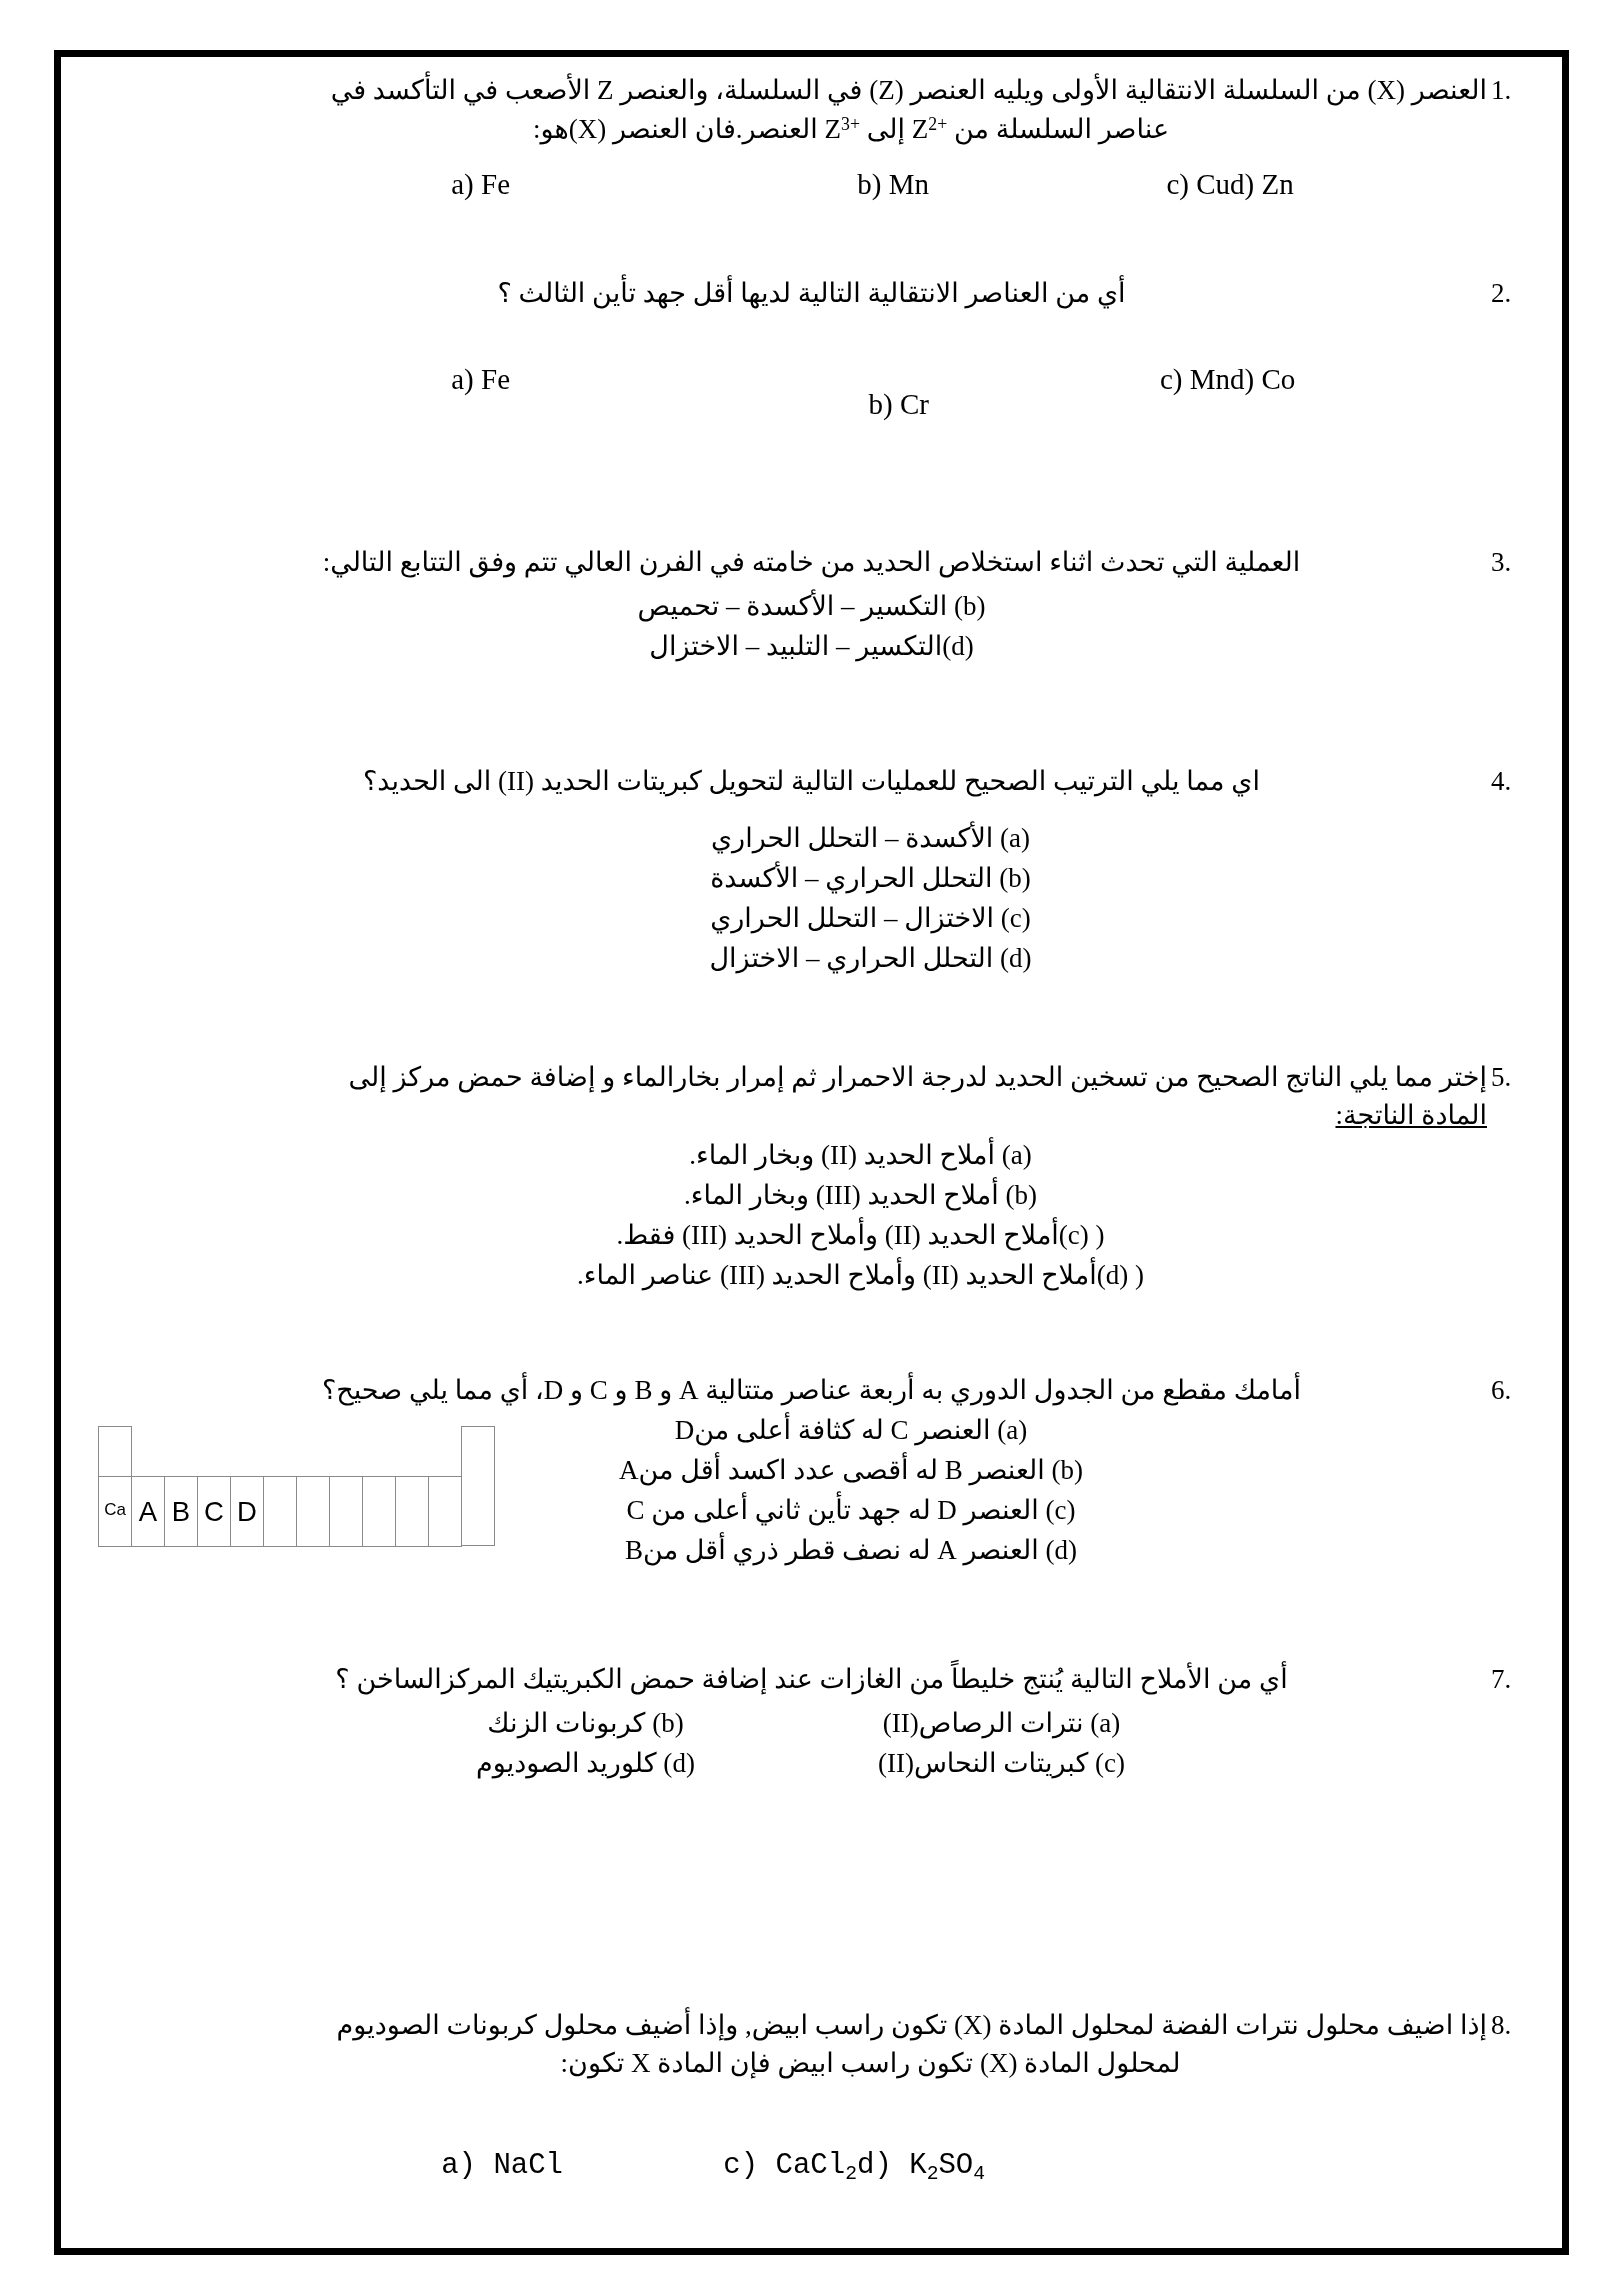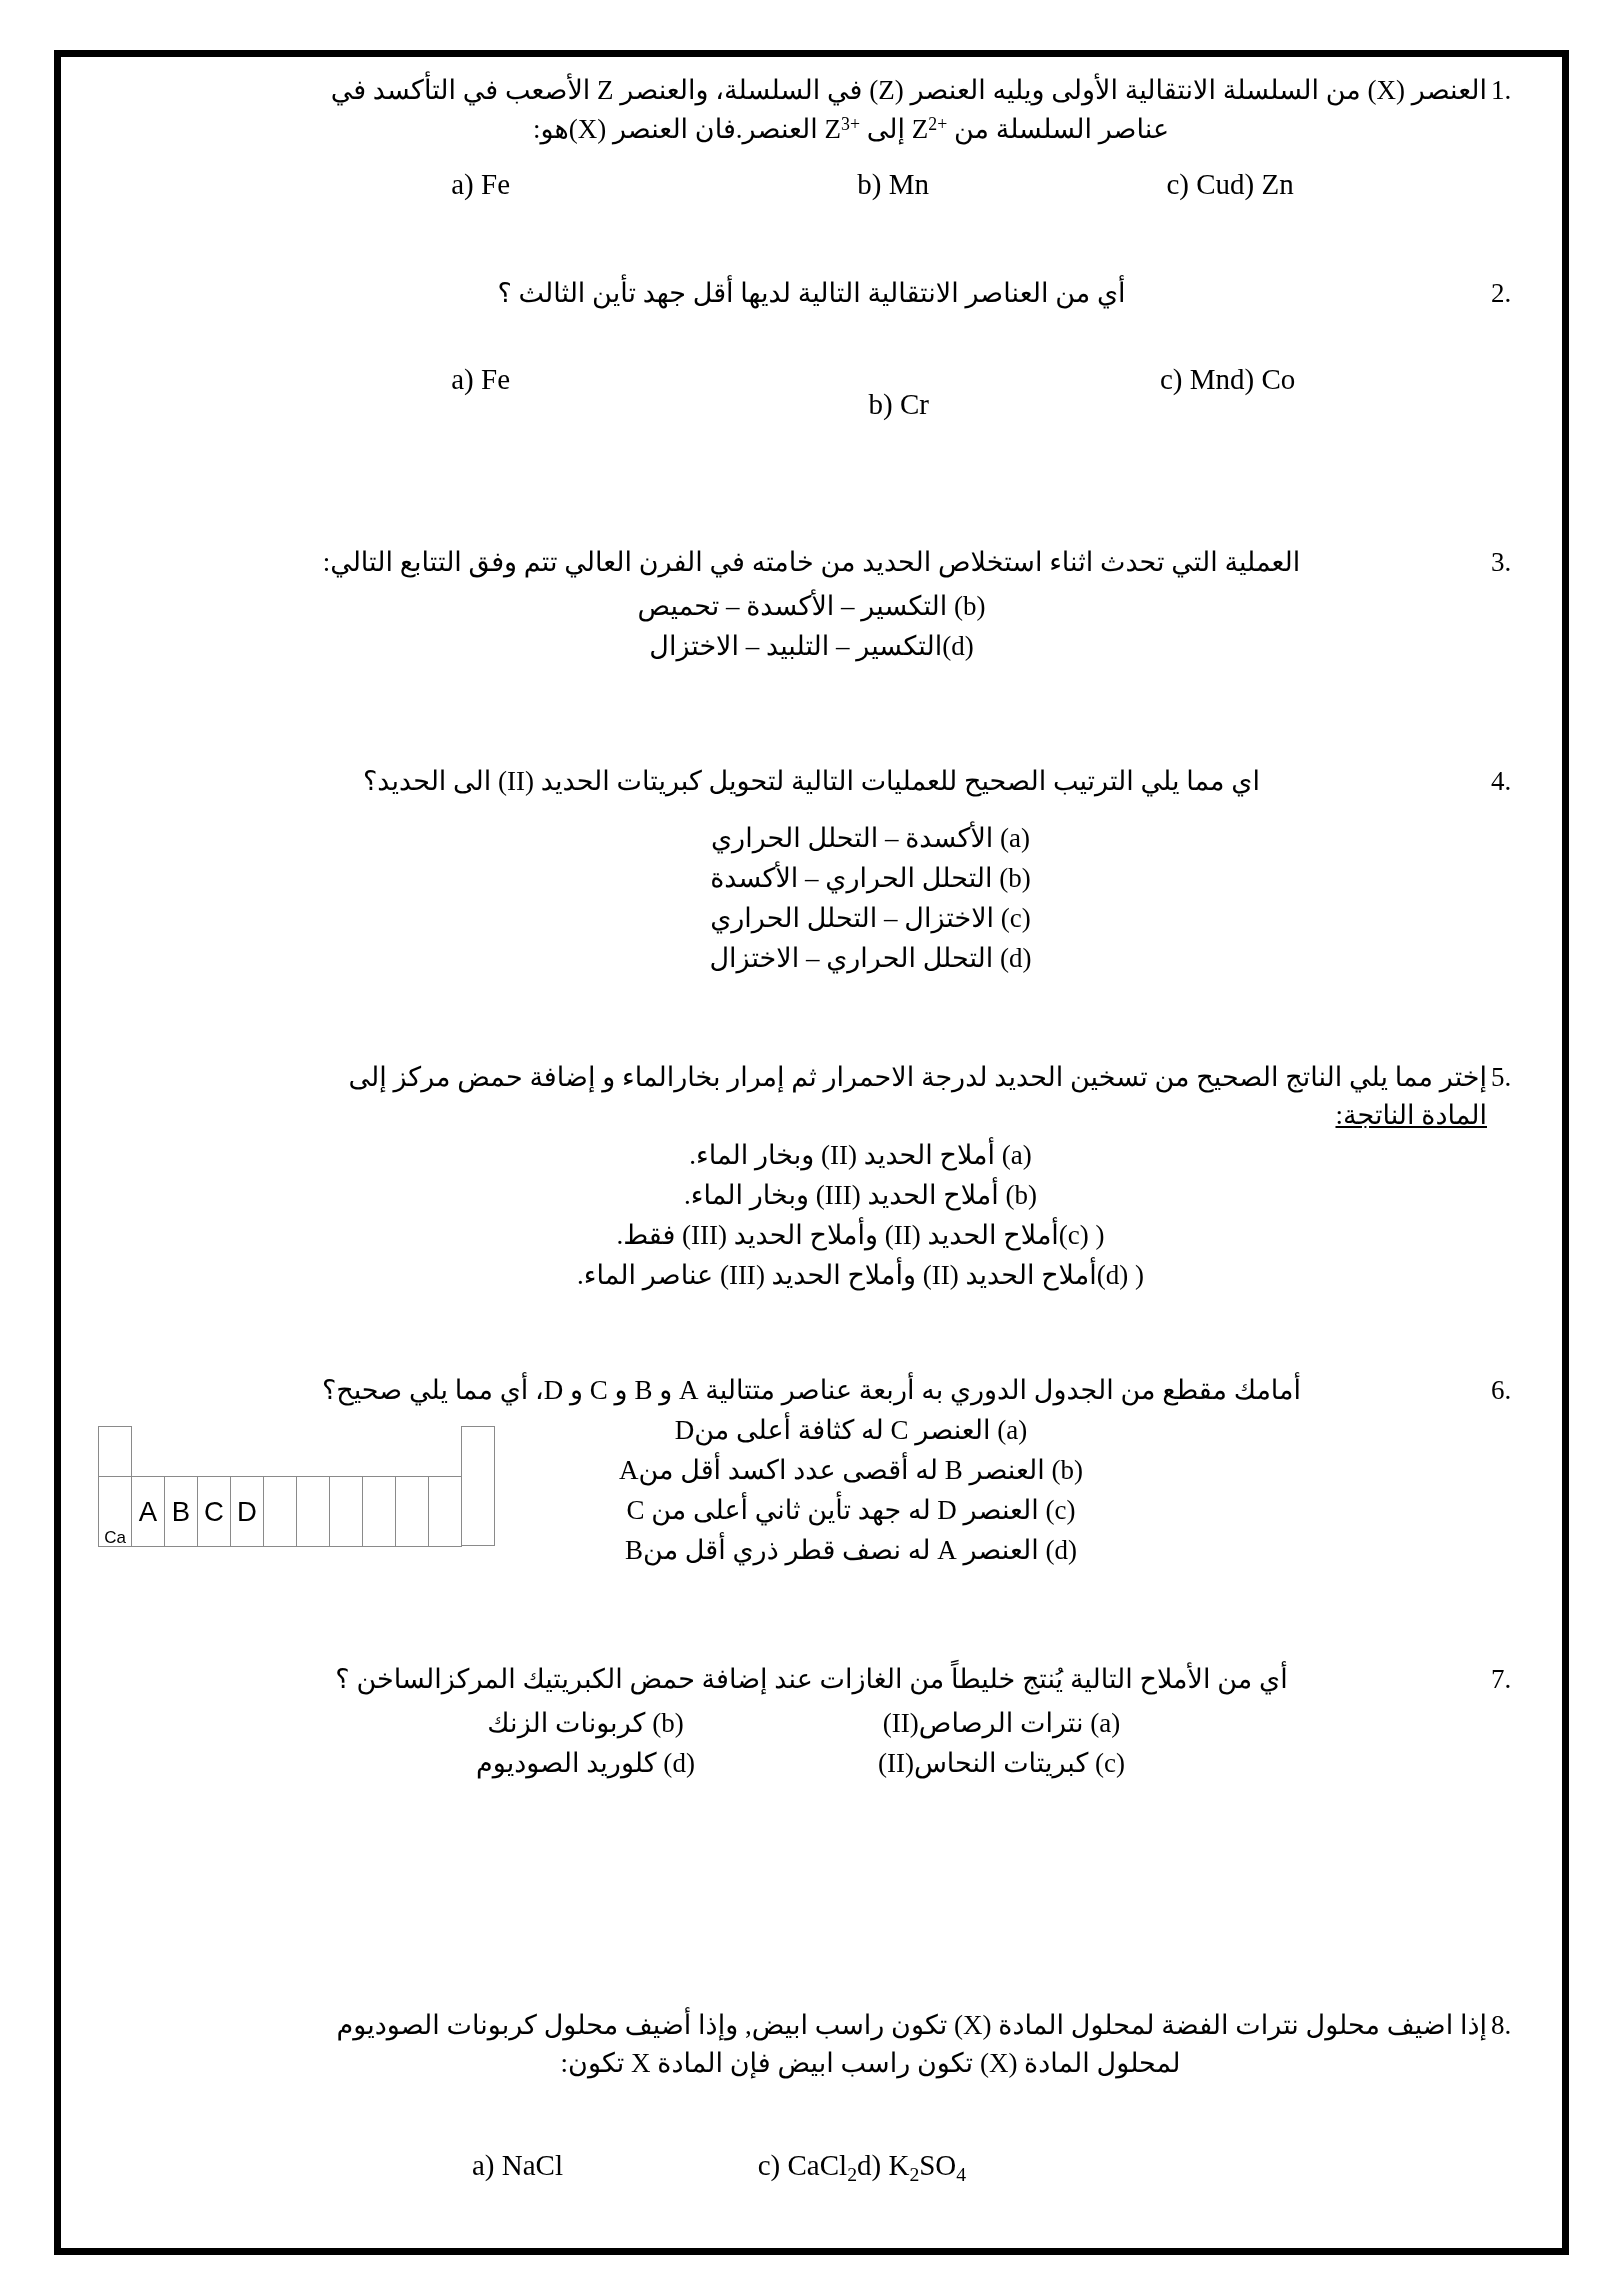--- a/index.html
+++ b/index.html
@@ -131,22 +131,22 @@
     width: 34px;
     height: 120px;
   }
   .pt-row {
     width: 34px;
     height: 71px;
   }
   .pt-label-ca {
     font-size: 17px;
     line-height: 1;
-    align-items: flex-end;
-    padding-top: 0;
+    align-items: flex-start;
+    padding-top: 24px;
   }
   .pt-label-big {
     font-size: 27.5px;
     line-height: 1;
   }
 </style>
 </head>
 <body>
 
 <div class="page">
@@ -343,21 +343,21 @@
       </div>
     </div>
 
     <div class="q" style="margin-top:222px;">
       <div class="q-stem">
         <span class="q-num">8.</span>
         <span class="q-stem-text">إذا اضيف محلول نترات الفضة لمحلول المادة (X) تكون راسب ابيض, وإذا أضيف محلول كربونات الصوديوم</span>
       </div>
       <div style="text-align:center; padding-left:118px;">لمحلول المادة  (X) تكون راسب ابيض فإن المادة  X  تكون:</div>
 
-      <div class="opts-inline" style="margin-top:62px; padding-left:131px;">
+      <div class="opts-inline" style="margin-top:62px; padding-left:131px;font-family:Liberation Mono, monospace;">
         <div class="opt" style="width:334px;">
           <span>a)</span>
           <span>NaCl</span>
         </div>
         <div class="opt" style="width:294px;">
           <span>c)</span>
           <span>CaCl</span><sub>2</sub>
         </div>
         <div class="opt">
           <span>d)</span>

